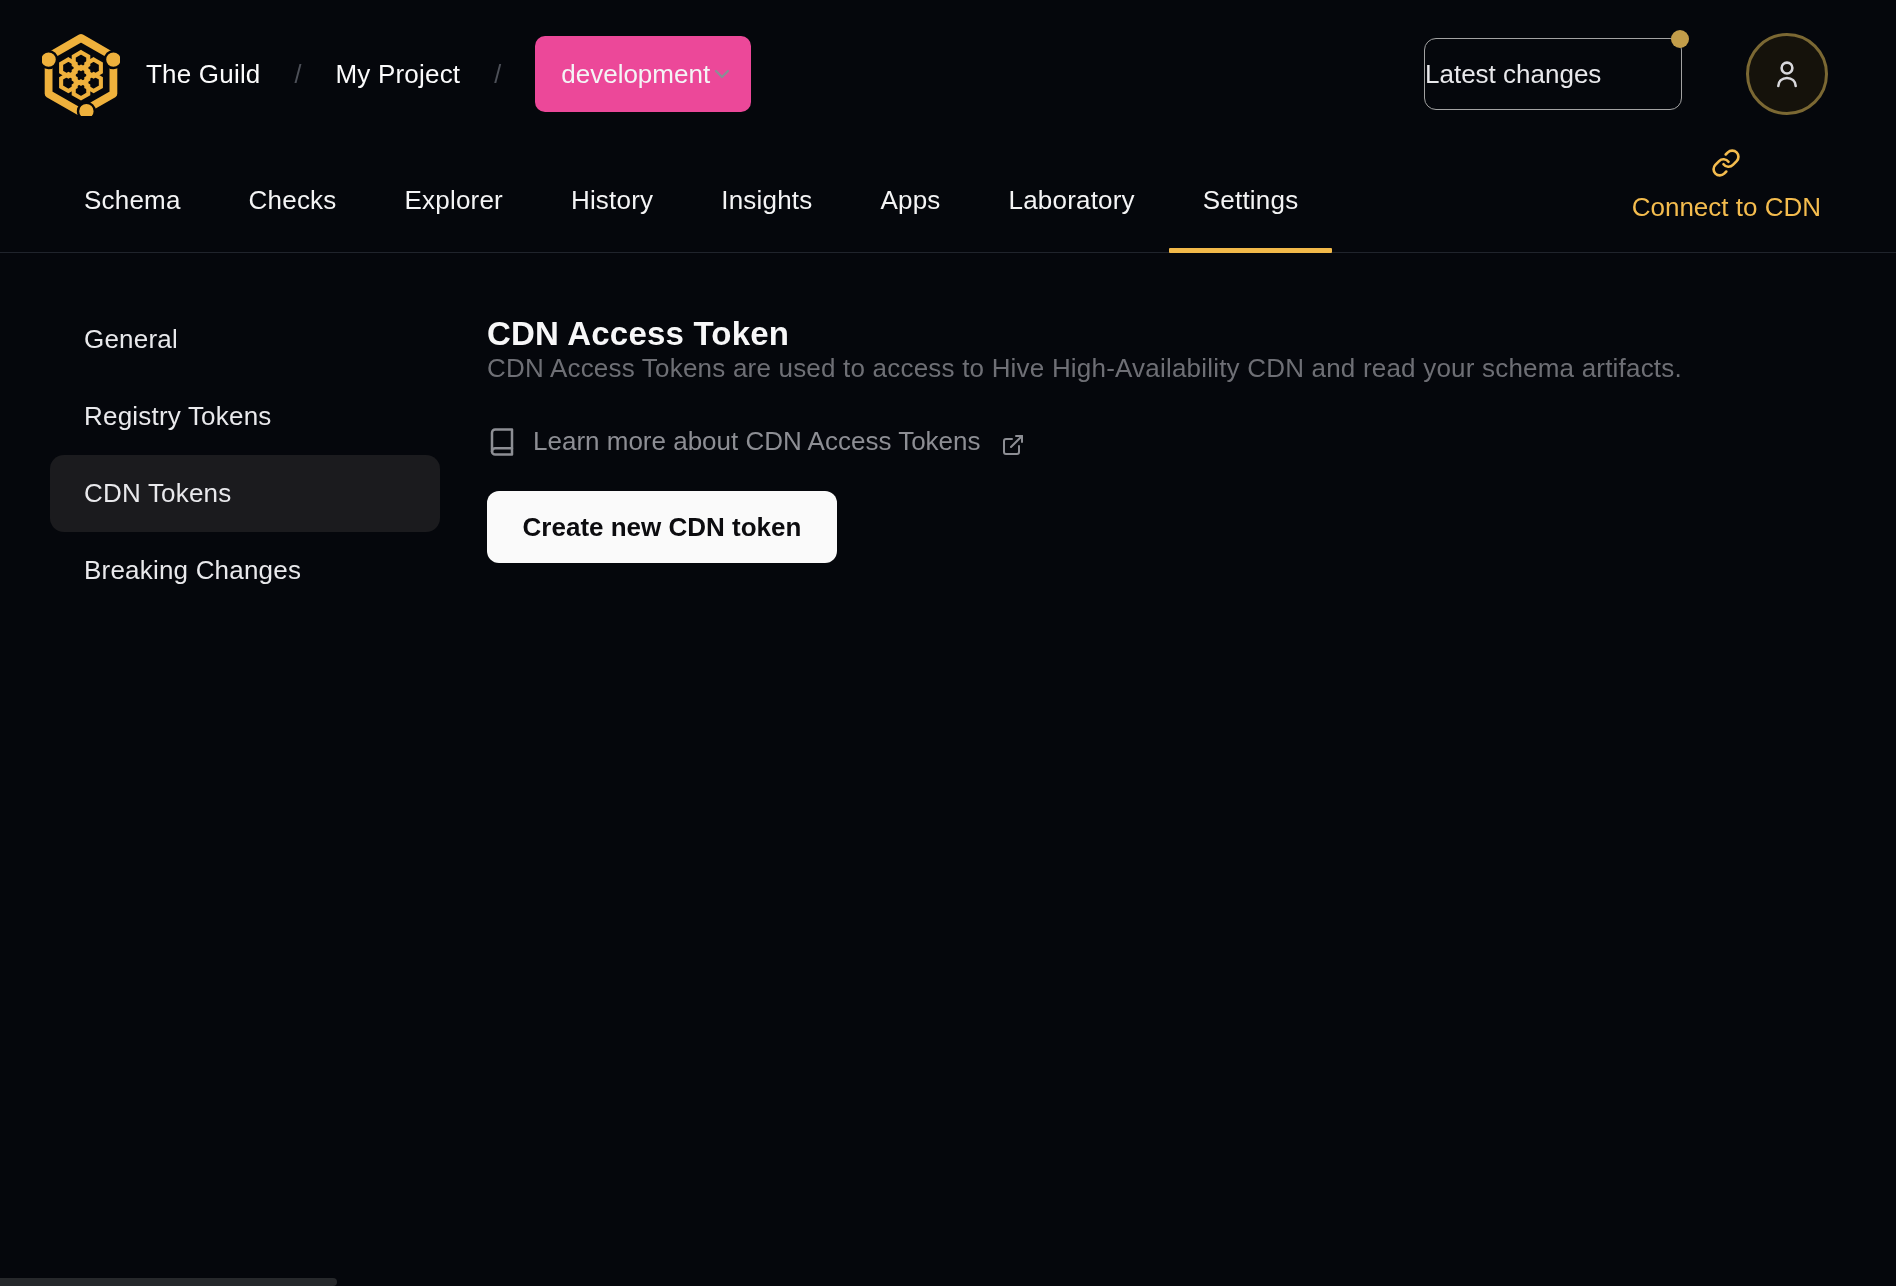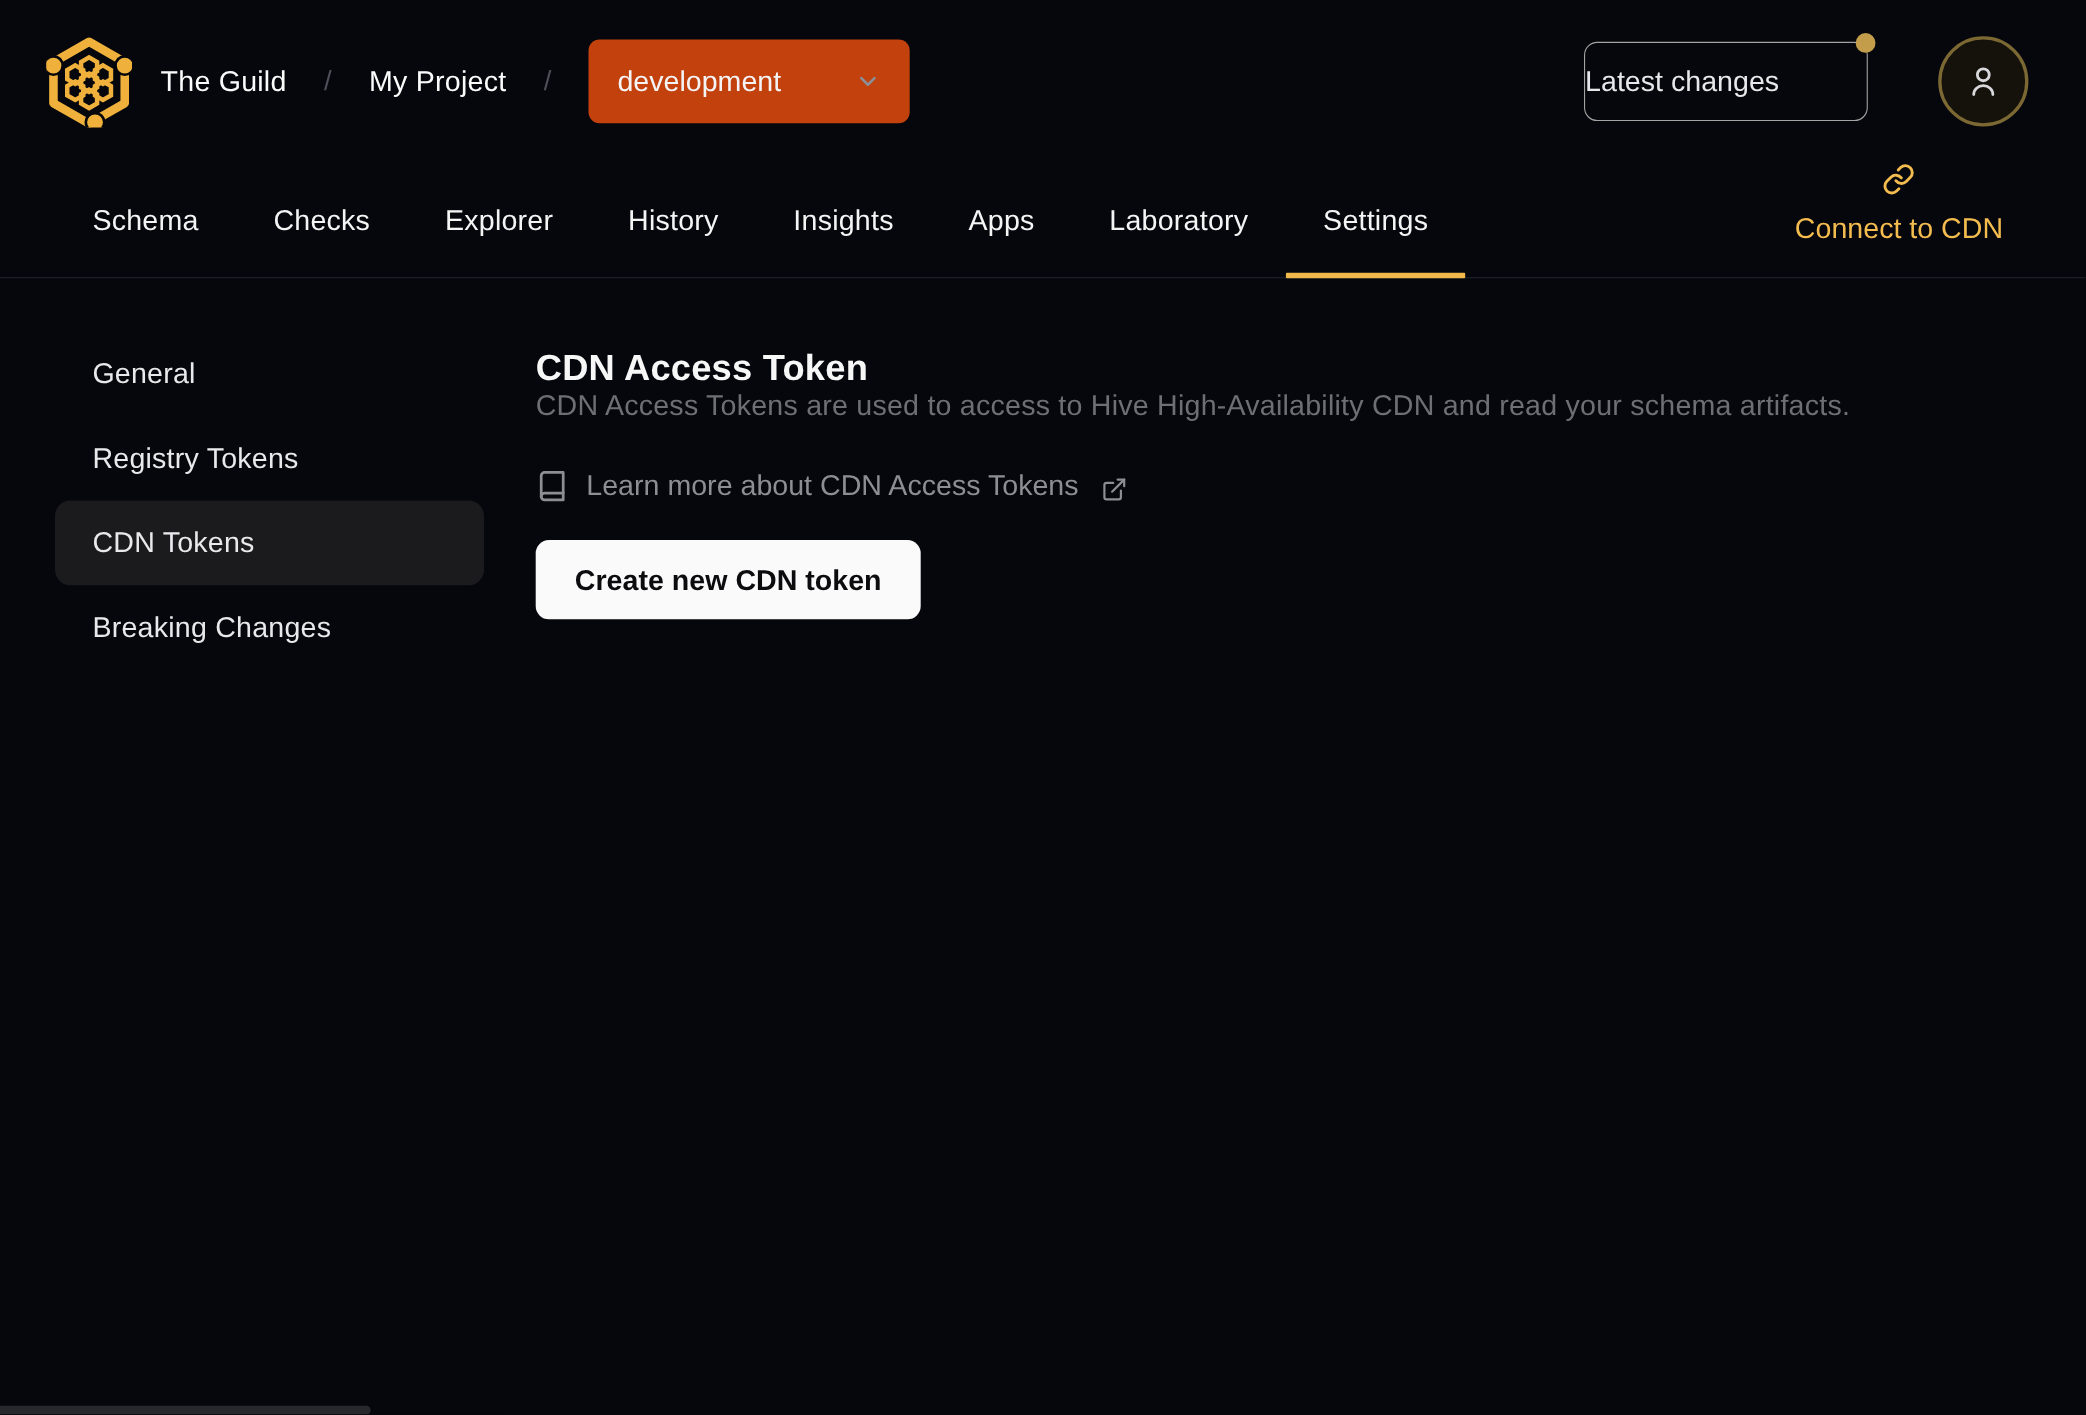--- a/index.html
+++ b/index.html
@@ -6,28 +6,28 @@
   html,body { width:1896px; height:1286px; }
   body {
     background:#05070c;
     font-family:"Liberation Sans", sans-serif;
     color:#f4f4f5;
     overflow:hidden;
     position:relative;
   }
 
   
-  .topbar { height:148px; display:flex; align-items:center; padding:0 52px 0 42px; }
+  .topbar { height:148px; display:flex; align-items:center; padding:0 68px 0 42px; }
   .logo { width:78px; height:84px; flex-shrink:0; }
   .breadcrumb { display:flex; align-items:center; margin-left:26px; column-gap:34px; font-size:26px; }
   .crumb { color:#fbfbfc; letter-spacing:.2px; }
   .crumb-sep { color:#4d5058; font-size:25px; }
   .target-select {
-    display:flex; align-items:center; width:292px; height:76px;
-    background:#c2410c; border:none; border-radius:10px; padding:0 26px;
+    display:flex; align-items:center; width:216px; height:76px;
+    background:#ec4899; border:none; border-radius:10px; padding:0 26px;
     font-size:26px; color:#f4f4f6; cursor:pointer; font-family:inherit;text-align:right;
   }
   .target-select .chev { margin-left:auto; color:#8b8e95; }
   .topbar-right { margin-left:auto; display:flex; align-items:center; gap:64px; }
   .latest-btn {
     position:relative; width:258px; height:72px;
     background:transparent; border:1px solid #a3a3a3; border-radius:12px;
     color:#e8e8eb; font-size:26px; font-family:inherit; cursor:pointer;
     display:flex; align-items:center; justify-content:flex-start;
   }

